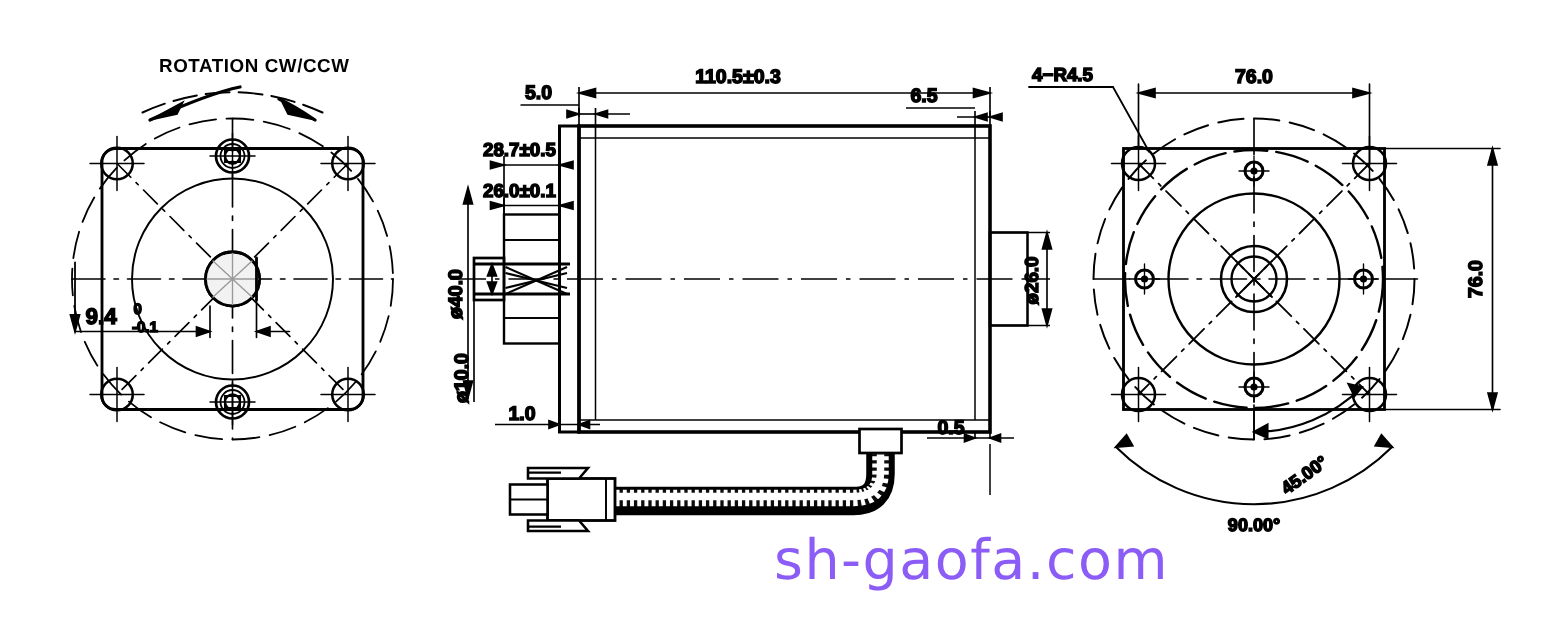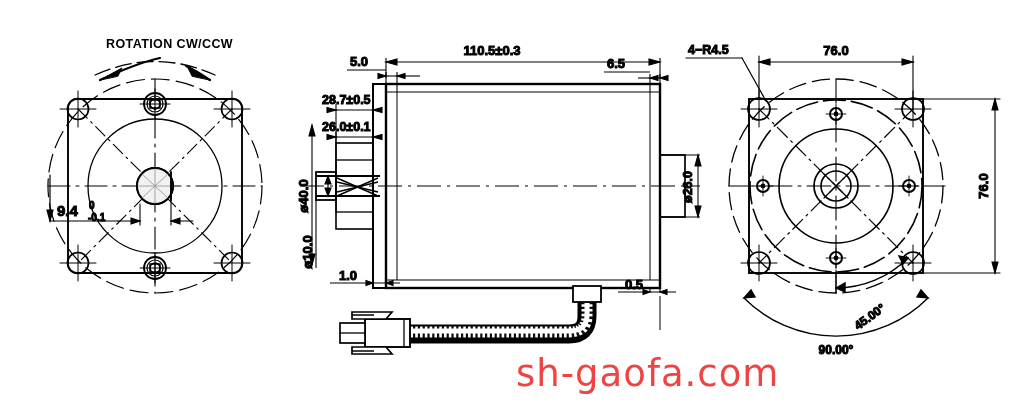--- a/index.html
+++ b/index.html
@@ -12,21 +12,21 @@
   #drawing-root{position:absolute;left:0;top:0;width:1036px;height:416px;}
   svg{display:block;}
   .dimtxt{font-family:"Liberation Sans", sans-serif;font-weight:bold;fill:#000;}
   .watermark{
     position:absolute;left:0;top:0;width:1036px;height:416px;
     pointer-events:none;
   }
   .wm-text{
     position:absolute;left:516px;top:352px;
     font-family:"DejaVu Sans", sans-serif;
-    font-size:37px;letter-spacing:1px;color:#ef4444;white-space:nowrap;
+    font-size:37px;letter-spacing:1px;color:#8b5cf6;white-space:nowrap;
   }
 </style>
 </head>
 <body>
 
 <div id="drawing-root">
 <svg width="1036" height="416" viewBox="0 0 1036 416" shape-rendering="geometricPrecision">
 
   <rect x="0" y="0" width="1036" height="416" fill="#ffffff"></rect>
 

